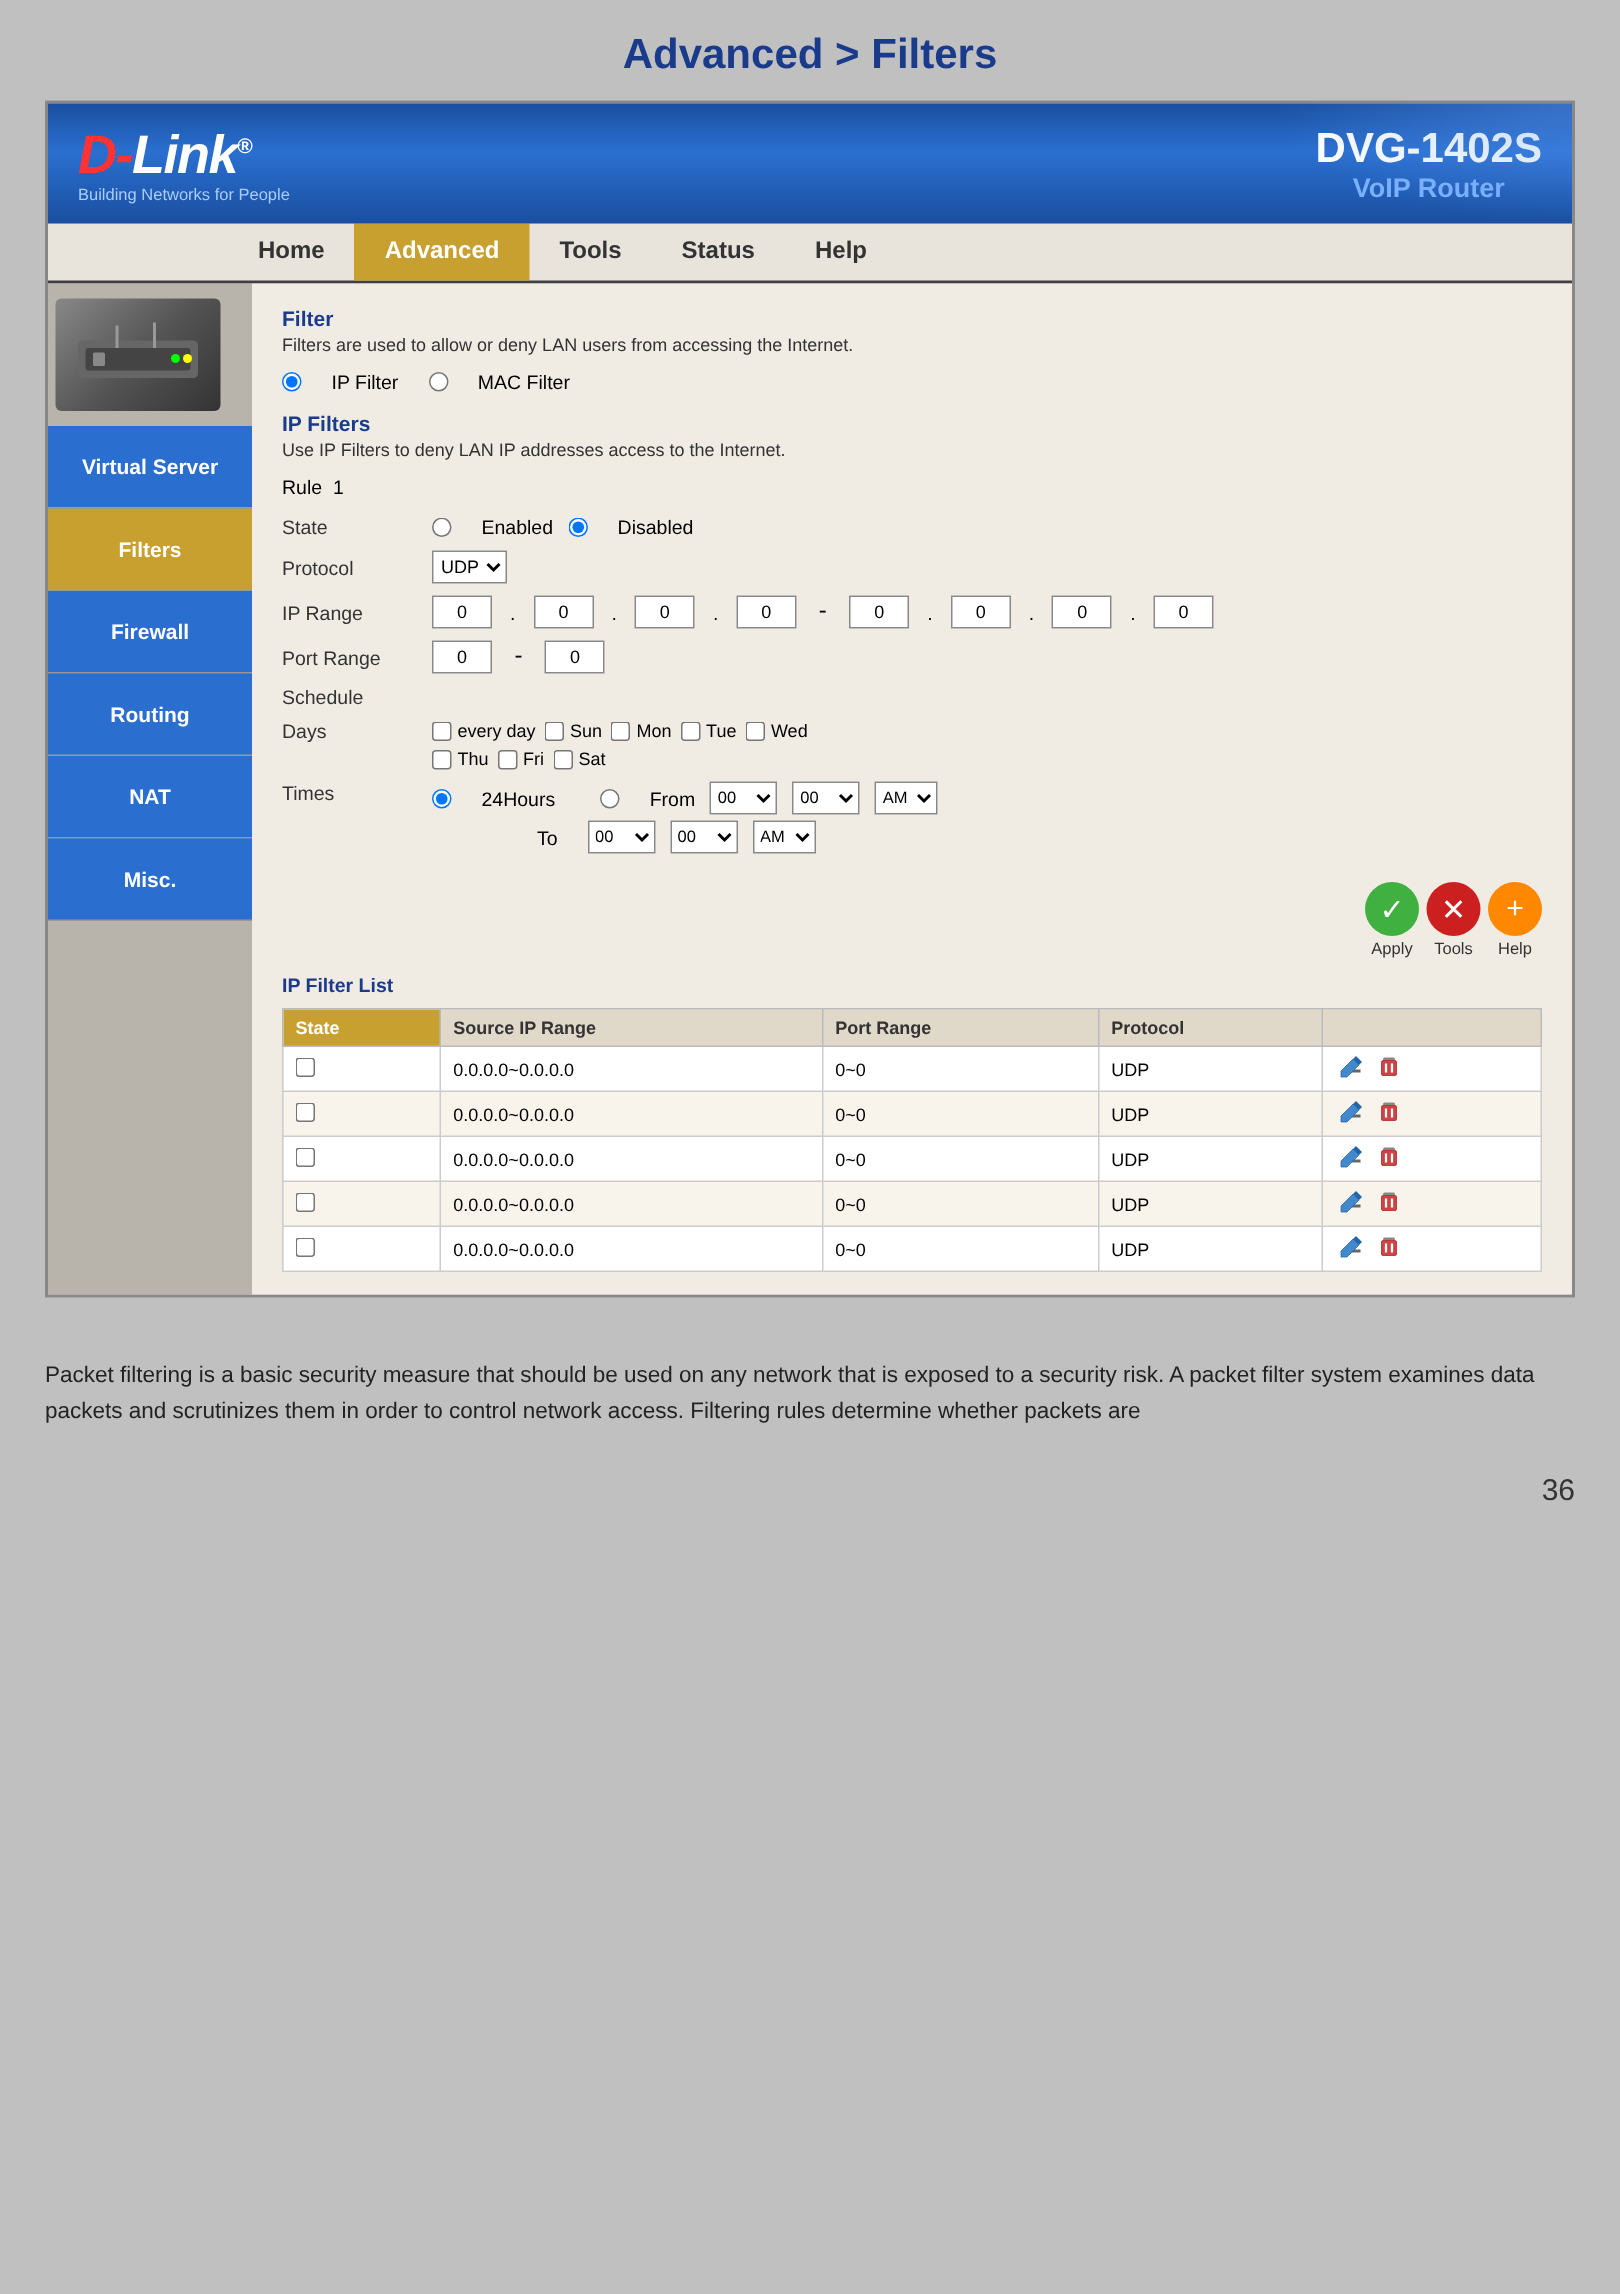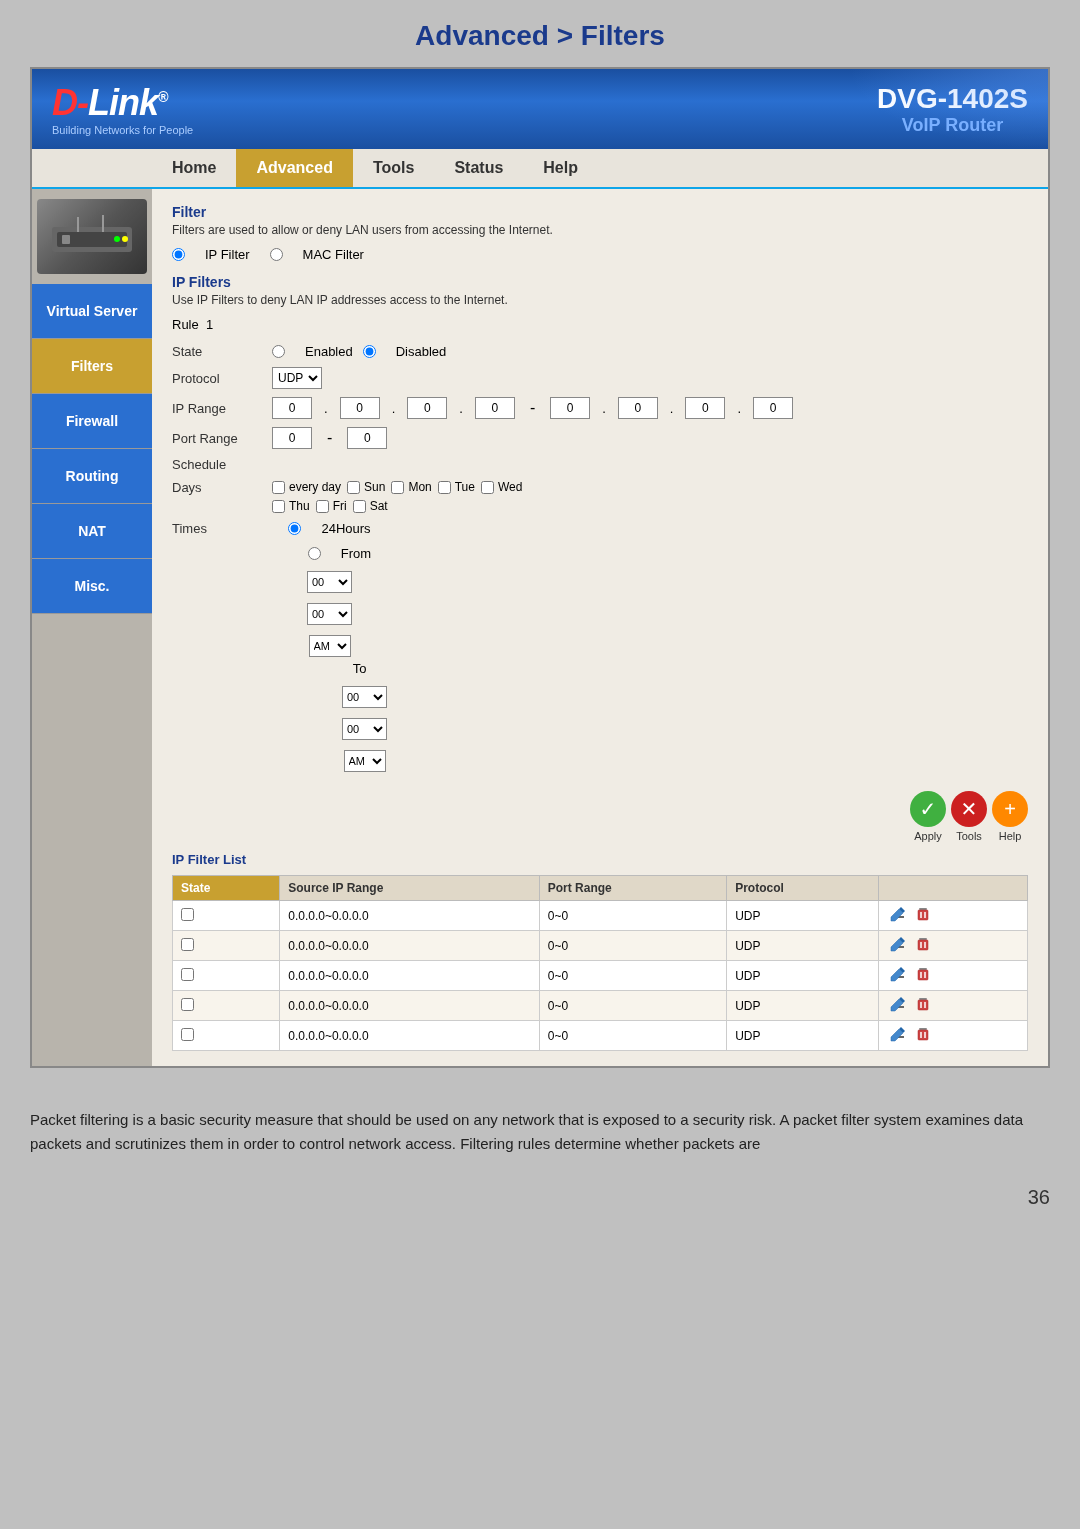--- a/index.html
+++ b/index.html
@@ -49,21 +49,21 @@
     .logo-tagline { color: #aaccff; font-size: 11px; }
     .device-info { text-align: center; }
     .device-name { font-size: 28px; font-weight: bold; color: white; }
     .device-type { font-size: 18px; color: #7ab0ff; font-weight: bold; }
 
     
     .nav-bar {
       background: #e8e4dc;
       display: flex;
       align-items: stretch;
-      border-bottom: 2px solid #0ea5e9;
+      border-bottom: 2px solid #404040;
       padding-left: 120px;
     }
     .nav-item {
       padding: 10px 20px;
       font-size: 16px;
       font-weight: bold;
       cursor: pointer;
       color: #333;
       text-decoration: none;
       display: flex;
@@ -74,21 +74,21 @@
       color: white;
     }
 
     
     .content-layout {
       display: flex;
     }
 
     
     .sidebar {
-      width: 120px;
+      width: 136px;
       background: #b8b4ac;
       flex-shrink: 0;
     }
     .sidebar-item {
       display: flex;
       align-items: center;
       justify-content: center;
       padding: 12px 8px;
       font-size: 14px;
       font-weight: bold;
@@ -180,21 +180,20 @@
       gap: 4px;
       font-size: 12px;
     }
 
     .times-section { margin-top: 5px; }
     .time-option-row {
       display: flex;
       align-items: center;
       gap: 10px;
       margin-bottom: 4px;
-      flex-direction: column;
     }
     .small-select {
       width: 45px;
       height: 22px;
       border: 1px solid #888;
       background: white;
       font-size: 11px;
     }
 
     

